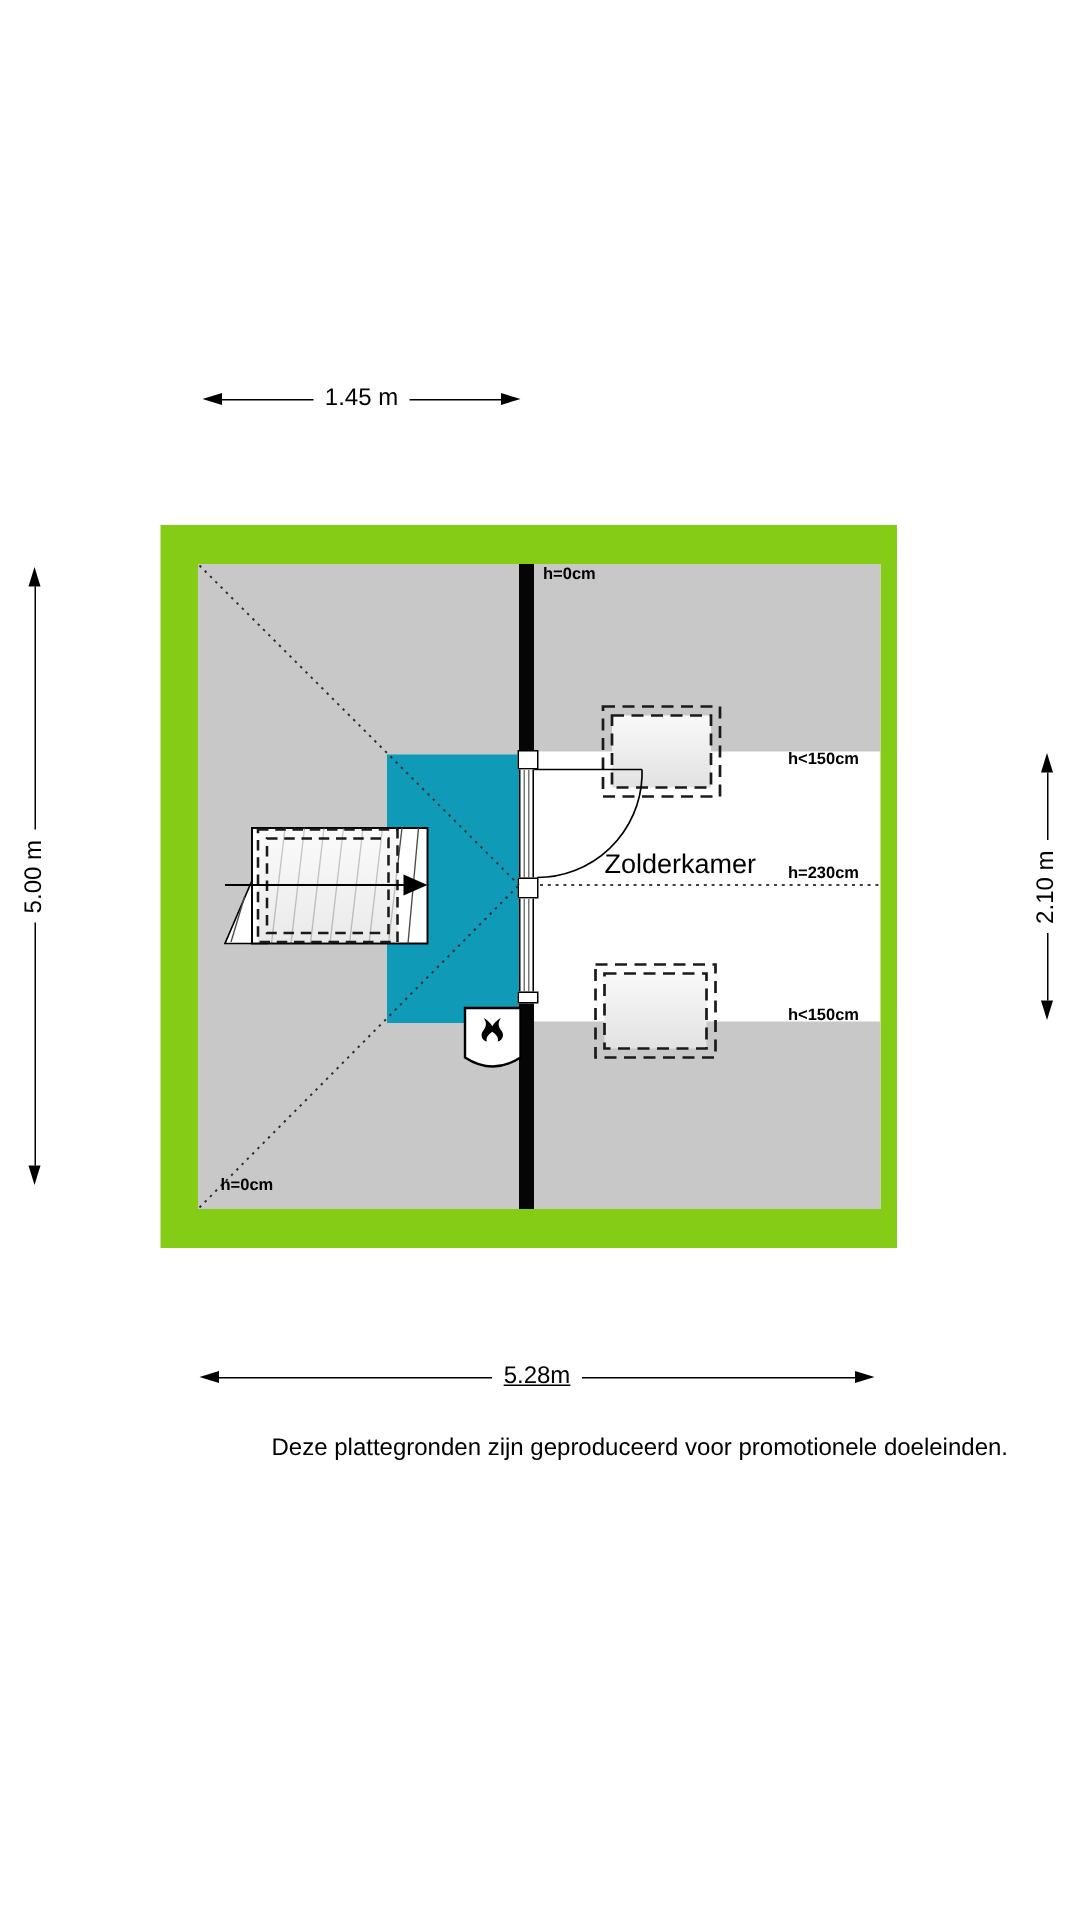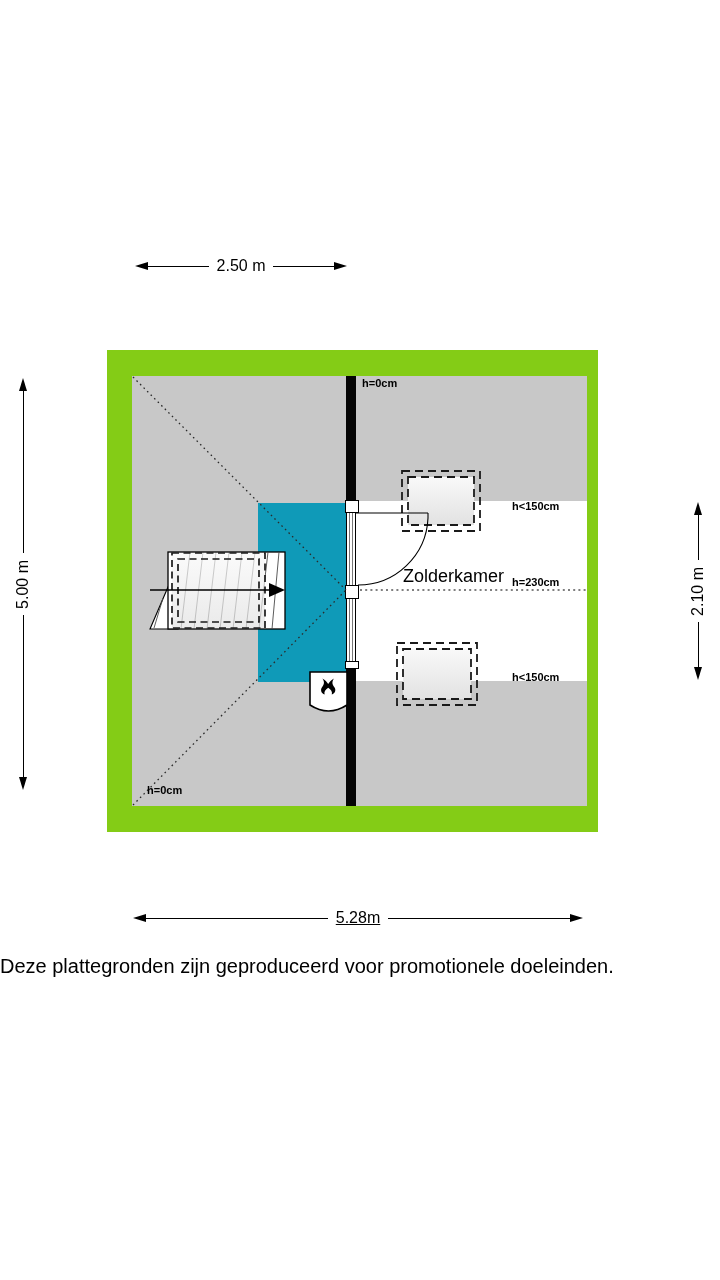--- a/index.html
+++ b/index.html
@@ -27,36 +27,36 @@
   .white{background:#ffffff;}
   .teal{background:#0f9ab8;}
   .wall{position:absolute;background:#050505;}
   .jamb{position:absolute;background:#fff;border:1px solid #000;box-sizing:border-box;}
   .opening{position:absolute;background:#fff;border-left:1px solid #000;border-right:1px solid #000;box-sizing:border-box;
            box-shadow:inset 2px 0 0 #fff, inset -2px 0 0 #fff, inset 3px 0 0 #777, inset -3px 0 0 #777;}
 
   #plan svg{position:absolute;left:0;top:0;}
 
   .plan-label{position:absolute;font-size:11px;font-weight:bold;white-space:nowrap;}
-  .plan-label.rt{text-align:left;}
+  .plan-label.rt{text-align:center;}
   #room-title{position:absolute;font-size:18px;white-space:nowrap;}
 
   
-  #disclaimer{position:absolute;left:0;top:954px;width:672px;text-align:left;
-              font-size:20px;line-height:24px;}
+  #disclaimer{position:absolute;left:0;top:954px;width:672px;text-align:right;
+              font-size:16px;line-height:24px;}
 </style>
 </head>
 <body>
 
 <div id="page">
 
   <div class="dim-h" style="left:135px;top:256px;width:212px;">
     <div class="ah-l"></div>
     <div class="line"></div>
-    <div class="label">2.50 m</div>
+    <div class="label">1.45 m</div>
     <div class="line"></div>
     <div class="ah-r"></div>
   </div>
 
 
   <div class="dim-v" style="left:13px;top:378px;height:412px;">
     <div class="ah-u"></div>
     <div class="line"></div>
     <div class="label">5.00 m</div>
     <div class="line"></div>

